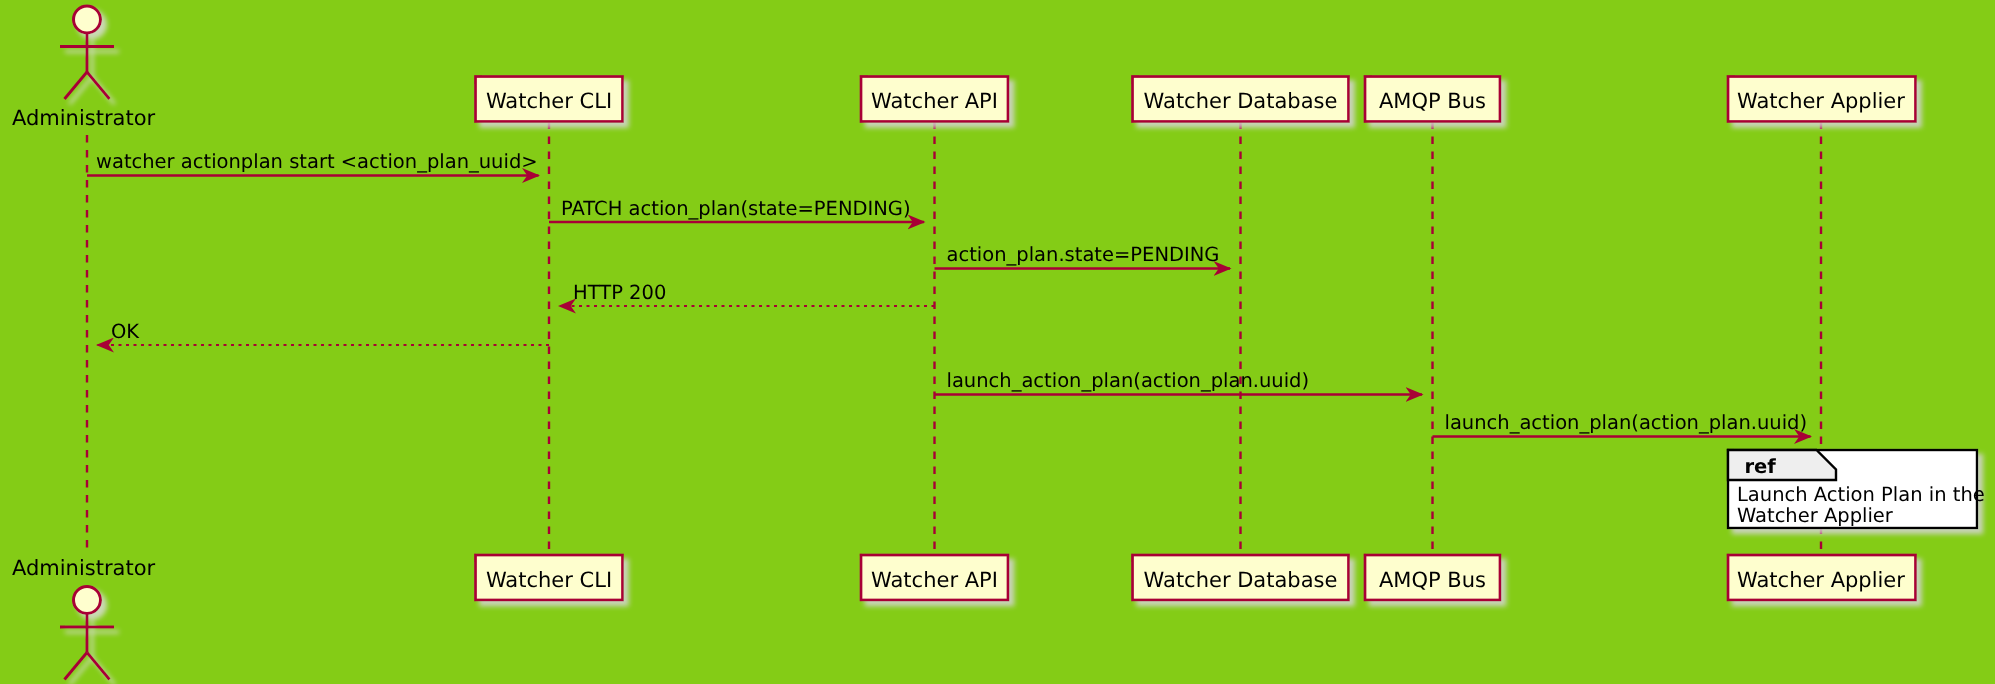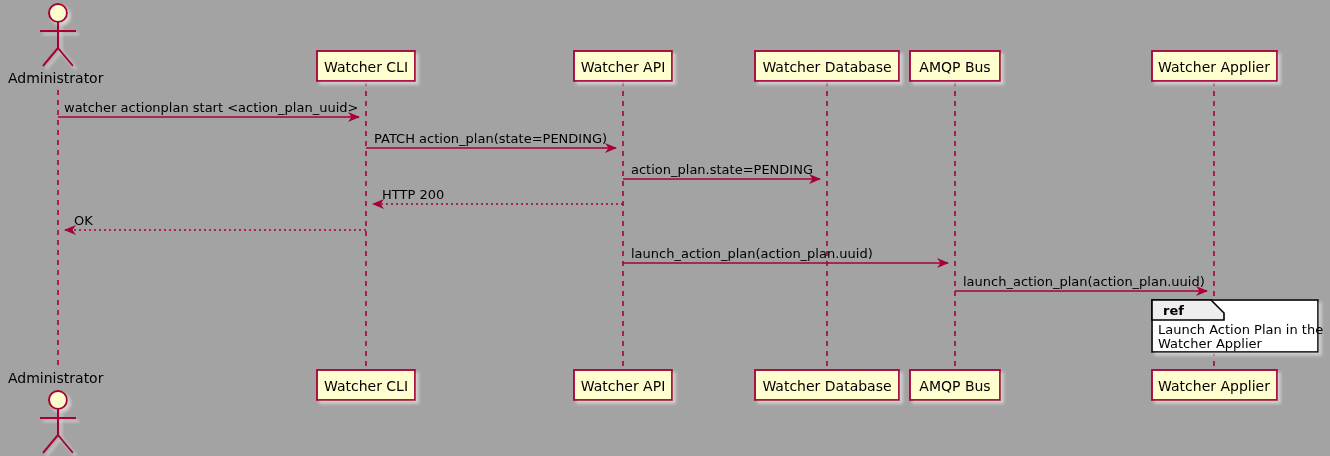--- a/index.html
+++ b/index.html
@@ -7,21 +7,21 @@
     padding: 0;
     background: #FFFFFF;
   }
   body {
     font-family: "DejaVu Sans", sans-serif;
   }
   #diagram-root {
     position: relative;
     width: 1330px;
     height: 456px;
-    background: #a3a3a3;
+    background: #84cc16;
     overflow: hidden;
   }
   svg.diagram-canvas {
     position: absolute;
     left: 0;
     top: 0;
     width: 1330px;
     height: 456px;
     display: block;
   }

